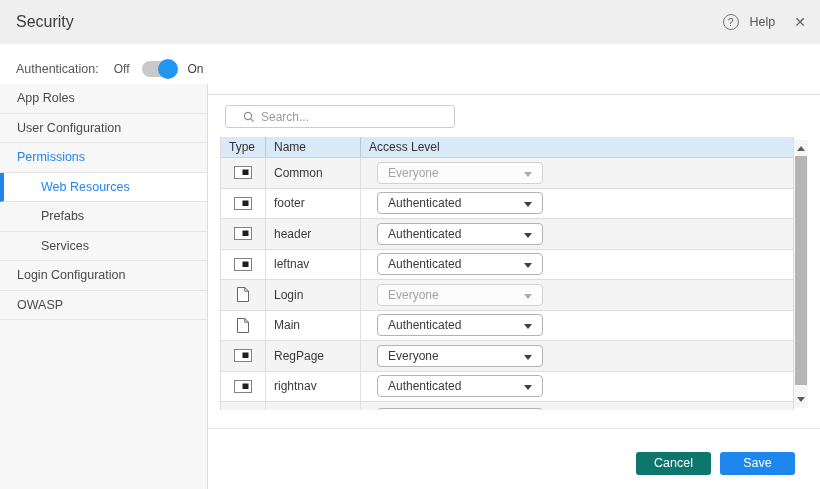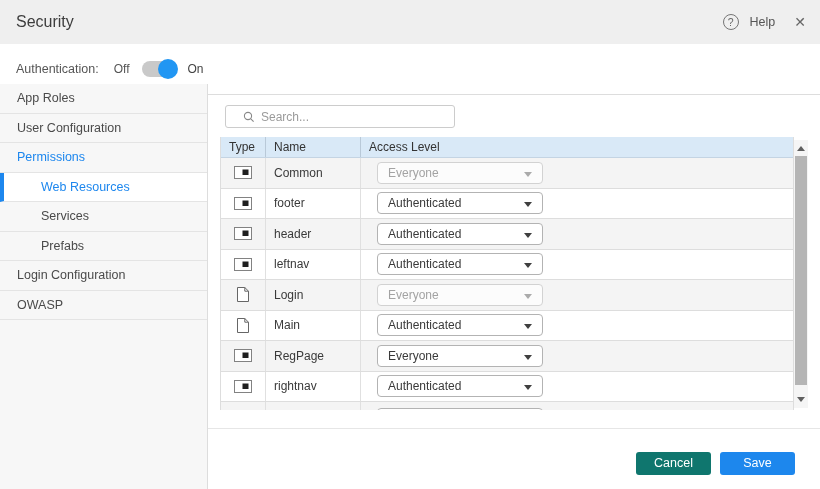--- a/index.html
+++ b/index.html
@@ -134,22 +134,22 @@
     <div class="toggle-knob"></div>
   </div>
   <span class="tog-on">On</span>
 </div>
 
 <div class="sidebar">
   <div class="side-item normal">App Roles</div>
   <div class="side-item normal">User Configuration</div>
   <div class="side-item highlighted">Permissions</div>
   <div class="side-item ind selected">Web Resources</div>
+  <div class="side-item ind normal">Prefabs</div>
   <div class="side-item ind normal">Services</div>
-  <div class="side-item ind normal">Prefabs</div>
   <div class="side-item normal">Login Configuration</div>
   <div class="side-item normal">OWASP</div>
 </div>
 
 <div class="searchbox">
   <span class="search-icon">
     <svg width="12" height="12" viewBox="0 0 12 12">
         <circle cx="5" cy="5" r="3.6" fill="none" stroke="#888" stroke-width="1.1"></circle>
         <line x1="7.8" y1="7.8" x2="10.6" y2="10.6" stroke="#888" stroke-width="1.1"></line>
       </svg>

